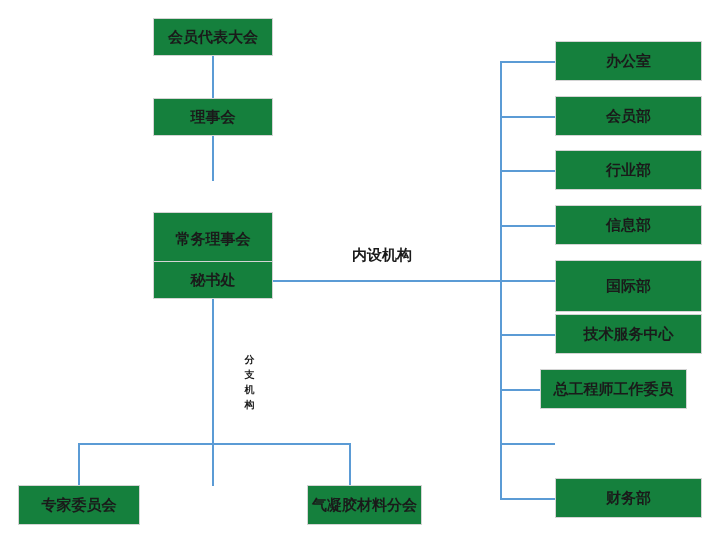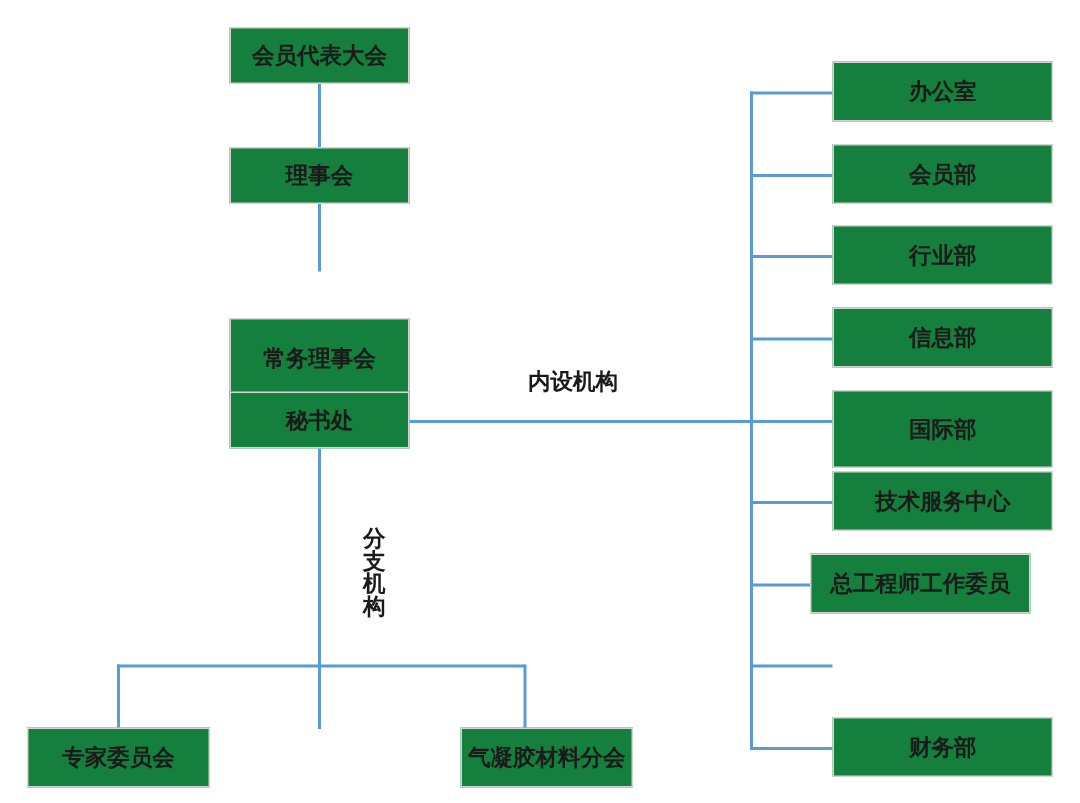--- a/index.html
+++ b/index.html
@@ -40,21 +40,21 @@
     position: absolute;
     font-size: 15px;
     font-weight: 700;
     color: #1A1A1A;
     line-height: 16px;
     white-space: nowrap;
     z-index: 3;
   }
   .flabel-vertical {
     position: absolute;
-    font-size: 15px;
+    font-size: 10px;
     font-weight: 700;
     color: #1A1A1A;
     width: 17px;
     line-height: 15px;
     word-break: break-all;
     text-align: center;
     white-space: normal;
     z-index: 3;
   }
 </style>

